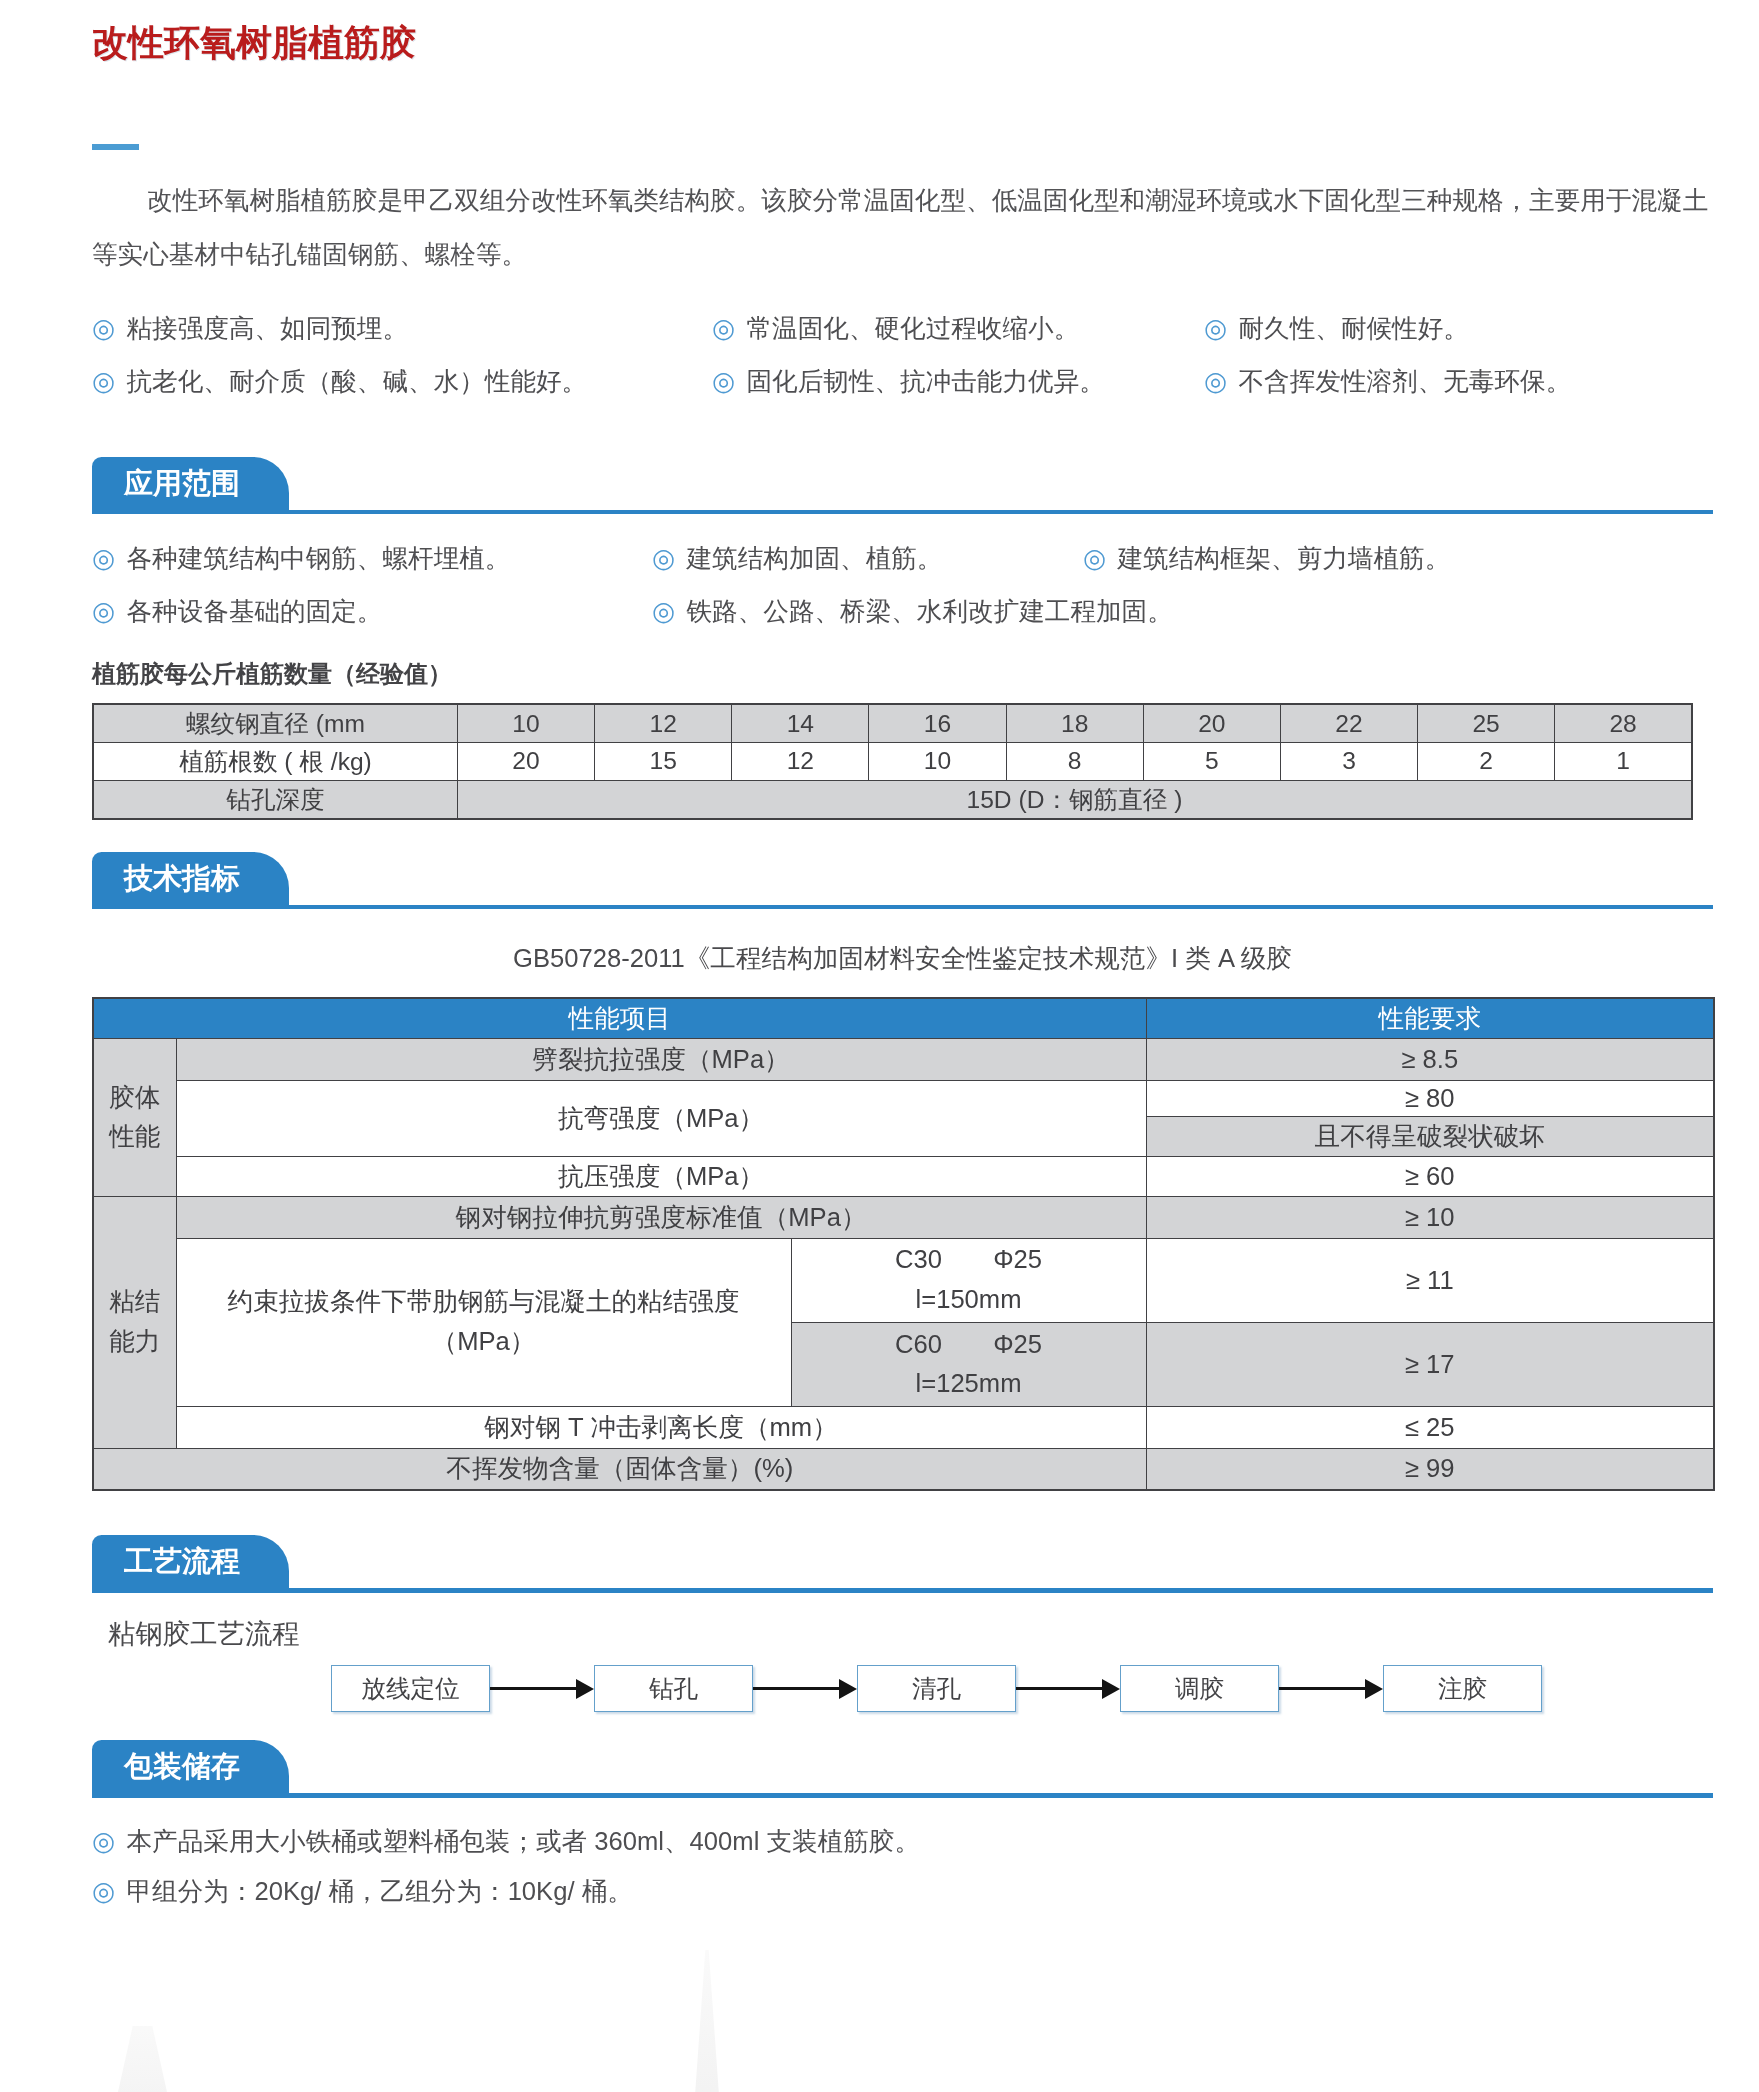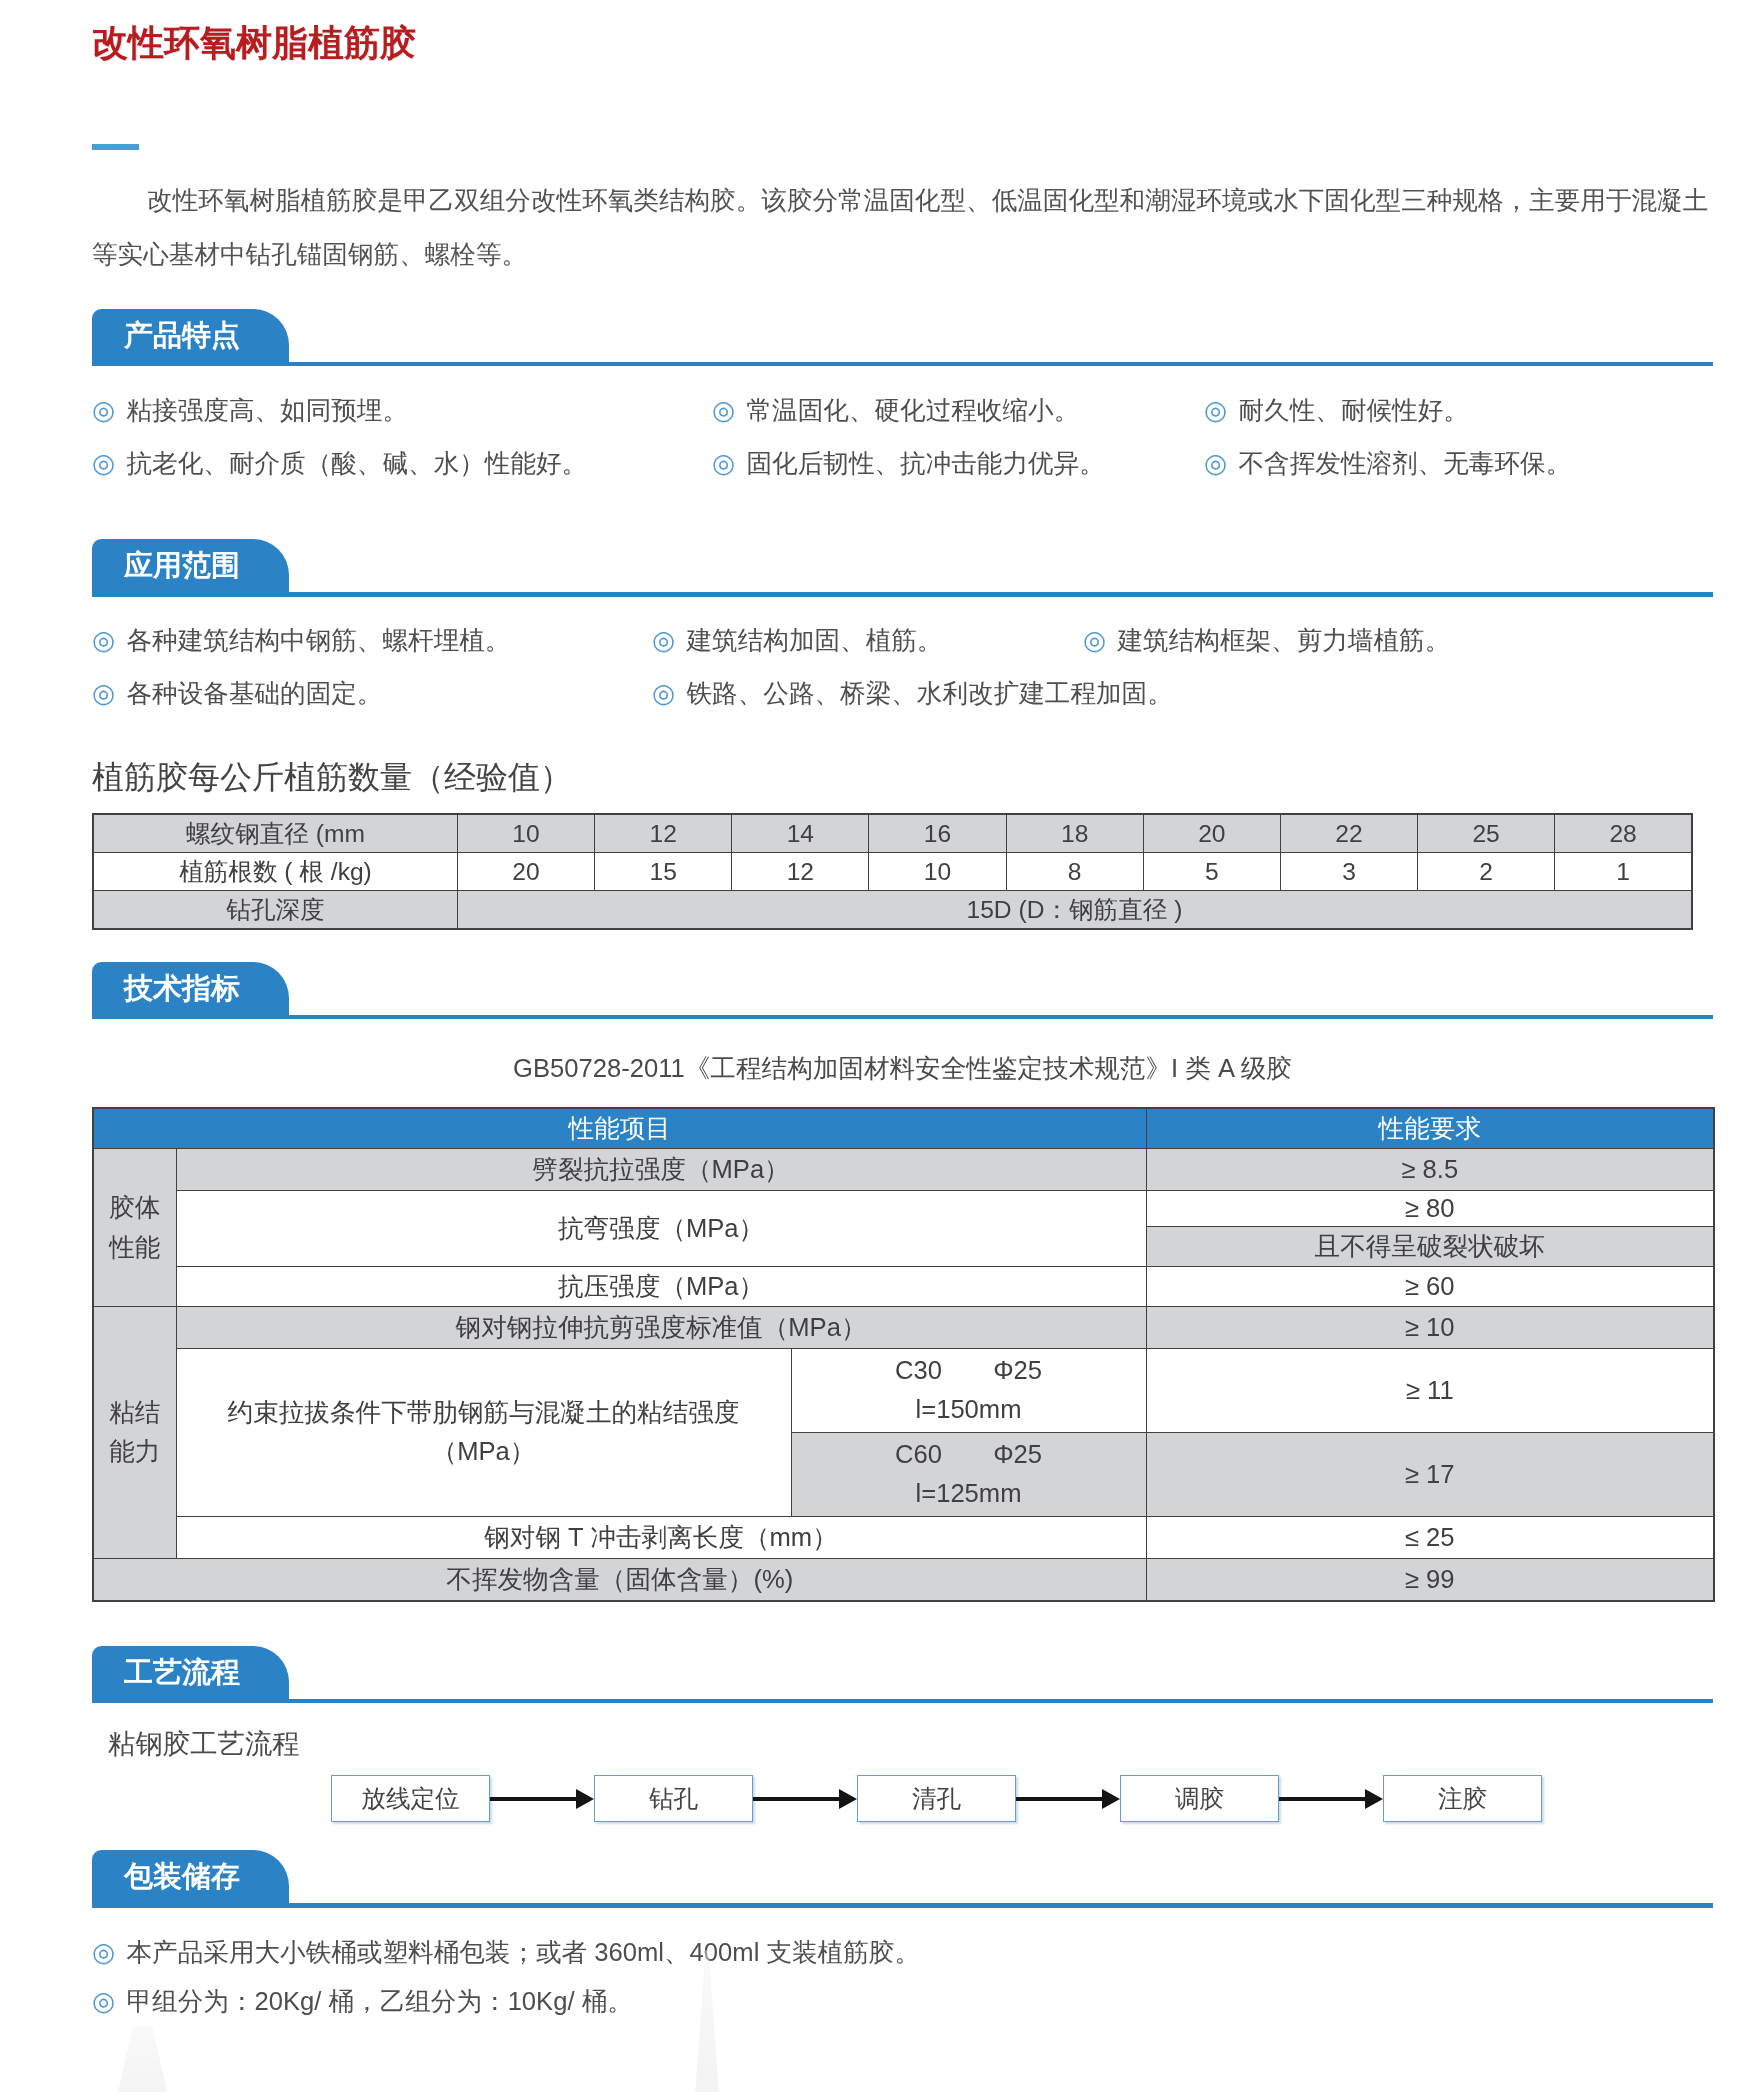--- a/index.html
+++ b/index.html
@@ -53,21 +53,21 @@
     display:grid;grid-template-columns:560px 431px 1fr;
     row-gap:15px;margin-top:24.6px;
   }
   
   table{border-collapse:collapse;table-layout:fixed;}
   td,th{border:1.9px solid #414144;text-align:center;vertical-align:middle;
         font-weight:normal;color:#404043;padding:1.9px 5.7px;}
   .gray{background:#d3d4d6;}
   .white{background:#ffffff;}
   
-  .tbl-title{margin-top:44px;font-size:32px;font-weight:normal;color:#434346;}
+  .tbl-title{margin-top:28px;font-size:24px;font-weight:bold;color:#434346;}
   .rebar-table{width:1601px;margin-top:13.2px;border:2.8px solid #414144;font-size:24.6px;}
   .rebar-table tr{height:36px;margin-left:24px;}
   
   .std-caption{margin-top:32px;text-align:center;font-size:25.6px;color:#4a4a4d;width:1621px;}
   .tech-table{width:1621px;margin-top:21px;border:2.8px solid #414144;font-size:25.6px;}
   .tech-table .thead th{background:#2b83c5;color:#ffffff;border-color:#414144;}
   .pre{white-space:pre-line;line-height:1.55;}
   .h46{height:36px;}.h44{height:42px;}.h85{height:80px;}.h81{height:77px;}
   
   .flow-sub{margin:23px 0 0 16px;font-size:27.4px;color:#4a4a4d;}
@@ -109,24 +109,20 @@
 </head>
 <body>
 
 <div class="page">
 
   <h1 class="doc-title">改性环氧树脂植筋胶</h1>
   <div class="title-dash"></div>
   <p class="intro">改性环氧树脂植筋胶是甲乙双组分改性环氧类结构胶。该胶分常温固化型、低温固化型和潮湿环境或水下固化型三种规格，主要用于混凝土等实心基材中钻孔锚固钢筋、螺栓等。</p>
 
   <section class="sec-features">
-    <div class="sec-head">
-      <div class="badge">产品特点</div>
-      <div class="rule"></div>
-    </div>
     <div class="grid-features">
       <div class="bullet">
           <span class="mark">◎</span>
           <span>粘接强度高、如同预埋。</span>
         </div>
       <div class="bullet">
           <span class="mark">◎</span>
           <span>常温固化、硬化过程收缩小。</span>
         </div>
       <div class="bullet">

